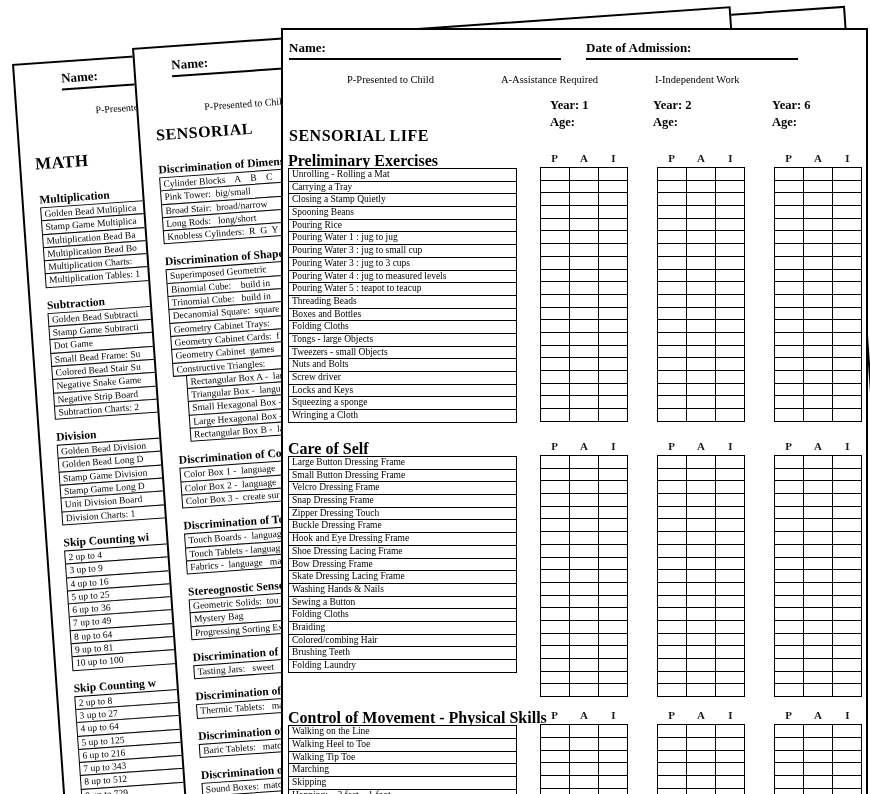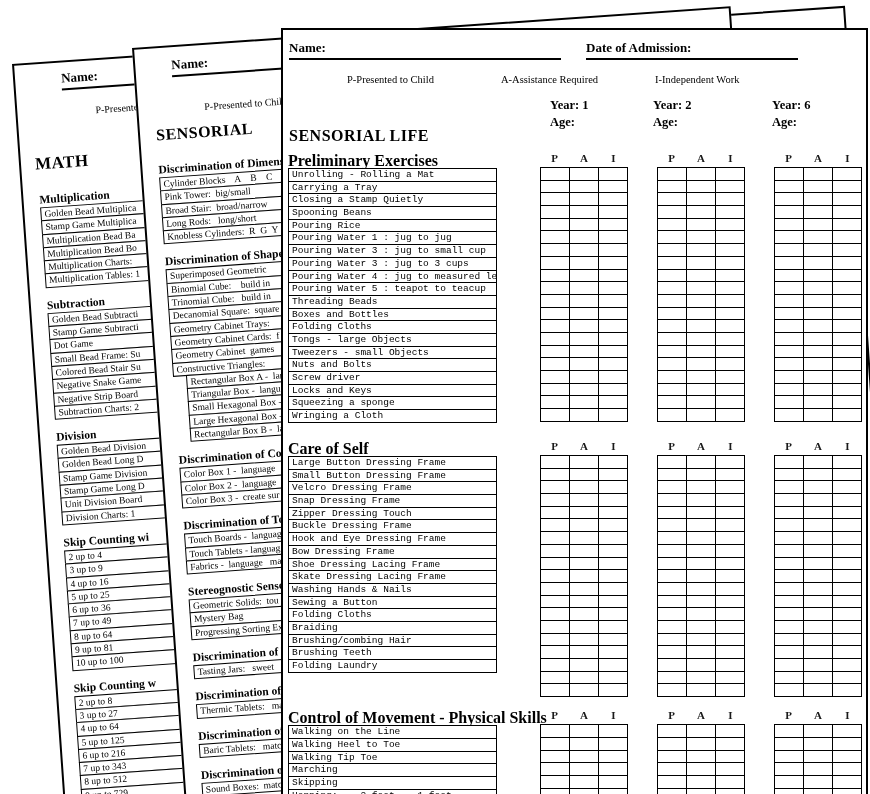--- a/index.html
+++ b/index.html
@@ -28,21 +28,21 @@
   .fp-name{left:6px;top:10px;width:272px;}
   .fp-date{left:303px;top:10px;width:212px;}
   .fp-leg-p{left:64px;top:44px;}
   .fp-leg-a{left:218px;top:44px;}
   .fp-leg-i{left:372px;top:44px;}
   .year-col{position:absolute;top:67px;font-weight:bold;font-size:12.5px;line-height:17px;white-space:nowrap;}
   #fp-title{left:6px;top:97px;}
   #fp-sections{position:absolute;left:0;top:122px;width:585px;}
   .fp-block{position:relative;}
   .fp-sec-head{position:absolute;left:5px;top:0;font-weight:bold;font-size:16px;white-space:nowrap;}
-  .fp-list{position:absolute;left:5px;top:16px;width:209px;font-family:Liberation Mono, monospace;}
+  .fp-list{position:absolute;left:5px;top:16px;width:229px;}
   .fp-row{height:13.7px;margin-top:-1px;border:1px solid #000;box-sizing:border-box;
           font-size:9.5px;line-height:11.8px;padding-left:3px;white-space:pre;overflow:hidden;background:#fff;}
   .fp-row:first-child{margin-top:0;}
   .fp-grid{position:absolute;top:0;width:88px;}
   .pai{display:flex;height:16px;}
   .pai span{flex:1;text-align:center;font-weight:bold;font-size:11px;color:#1a1a1a;}
   .g-row{display:flex;height:13.7px;margin-top:-1px;border:1px solid #000;box-sizing:border-box;background:#fff;}
   .g-row:first-child{margin-top:0;}
   .g-cell{flex:1;border-right:1px solid #000;}
   .g-cell:last-child{border-right:none;}
@@ -560,28 +560,28 @@
         <div class="fp-block" style="height: 258.3px; margin-bottom: 11px;">
           <div class="fp-sec-head">Care of Self</div>
           <div class="fp-list">
             <div class="fp-row">Large Button Dressing Frame</div>
             <div class="fp-row">Small Button Dressing Frame</div>
             <div class="fp-row">Velcro Dressing Frame</div>
             <div class="fp-row">Snap Dressing Frame</div>
             <div class="fp-row">Zipper Dressing Touch</div>
             <div class="fp-row">Buckle Dressing Frame</div>
             <div class="fp-row">Hook and Eye Dressing Frame</div>
+            <div class="fp-row">Shoe Dressing Lacing Frame</div>
             <div class="fp-row">Bow Dressing Frame</div>
-            <div class="fp-row">Shoe Dressing Lacing Frame</div>
             <div class="fp-row">Skate Dressing Lacing Frame</div>
             <div class="fp-row">Washing Hands &amp; Nails</div>
             <div class="fp-row">Sewing a Button</div>
             <div class="fp-row">Folding Cloths</div>
             <div class="fp-row">Braiding</div>
-            <div class="fp-row">Brushing/combing Hair</div>
+            <div class="fp-row">Colored/combing Hair</div>
             <div class="fp-row">Brushing Teeth</div>
             <div class="fp-row">Folding Laundry</div>
           </div>
           <div class="fp-grid" style="left: 257px;">
             <div class="pai">
               <span>P</span>
               <span>A</span>
               <span>I</span>
             </div>
             <div class="g-row">

